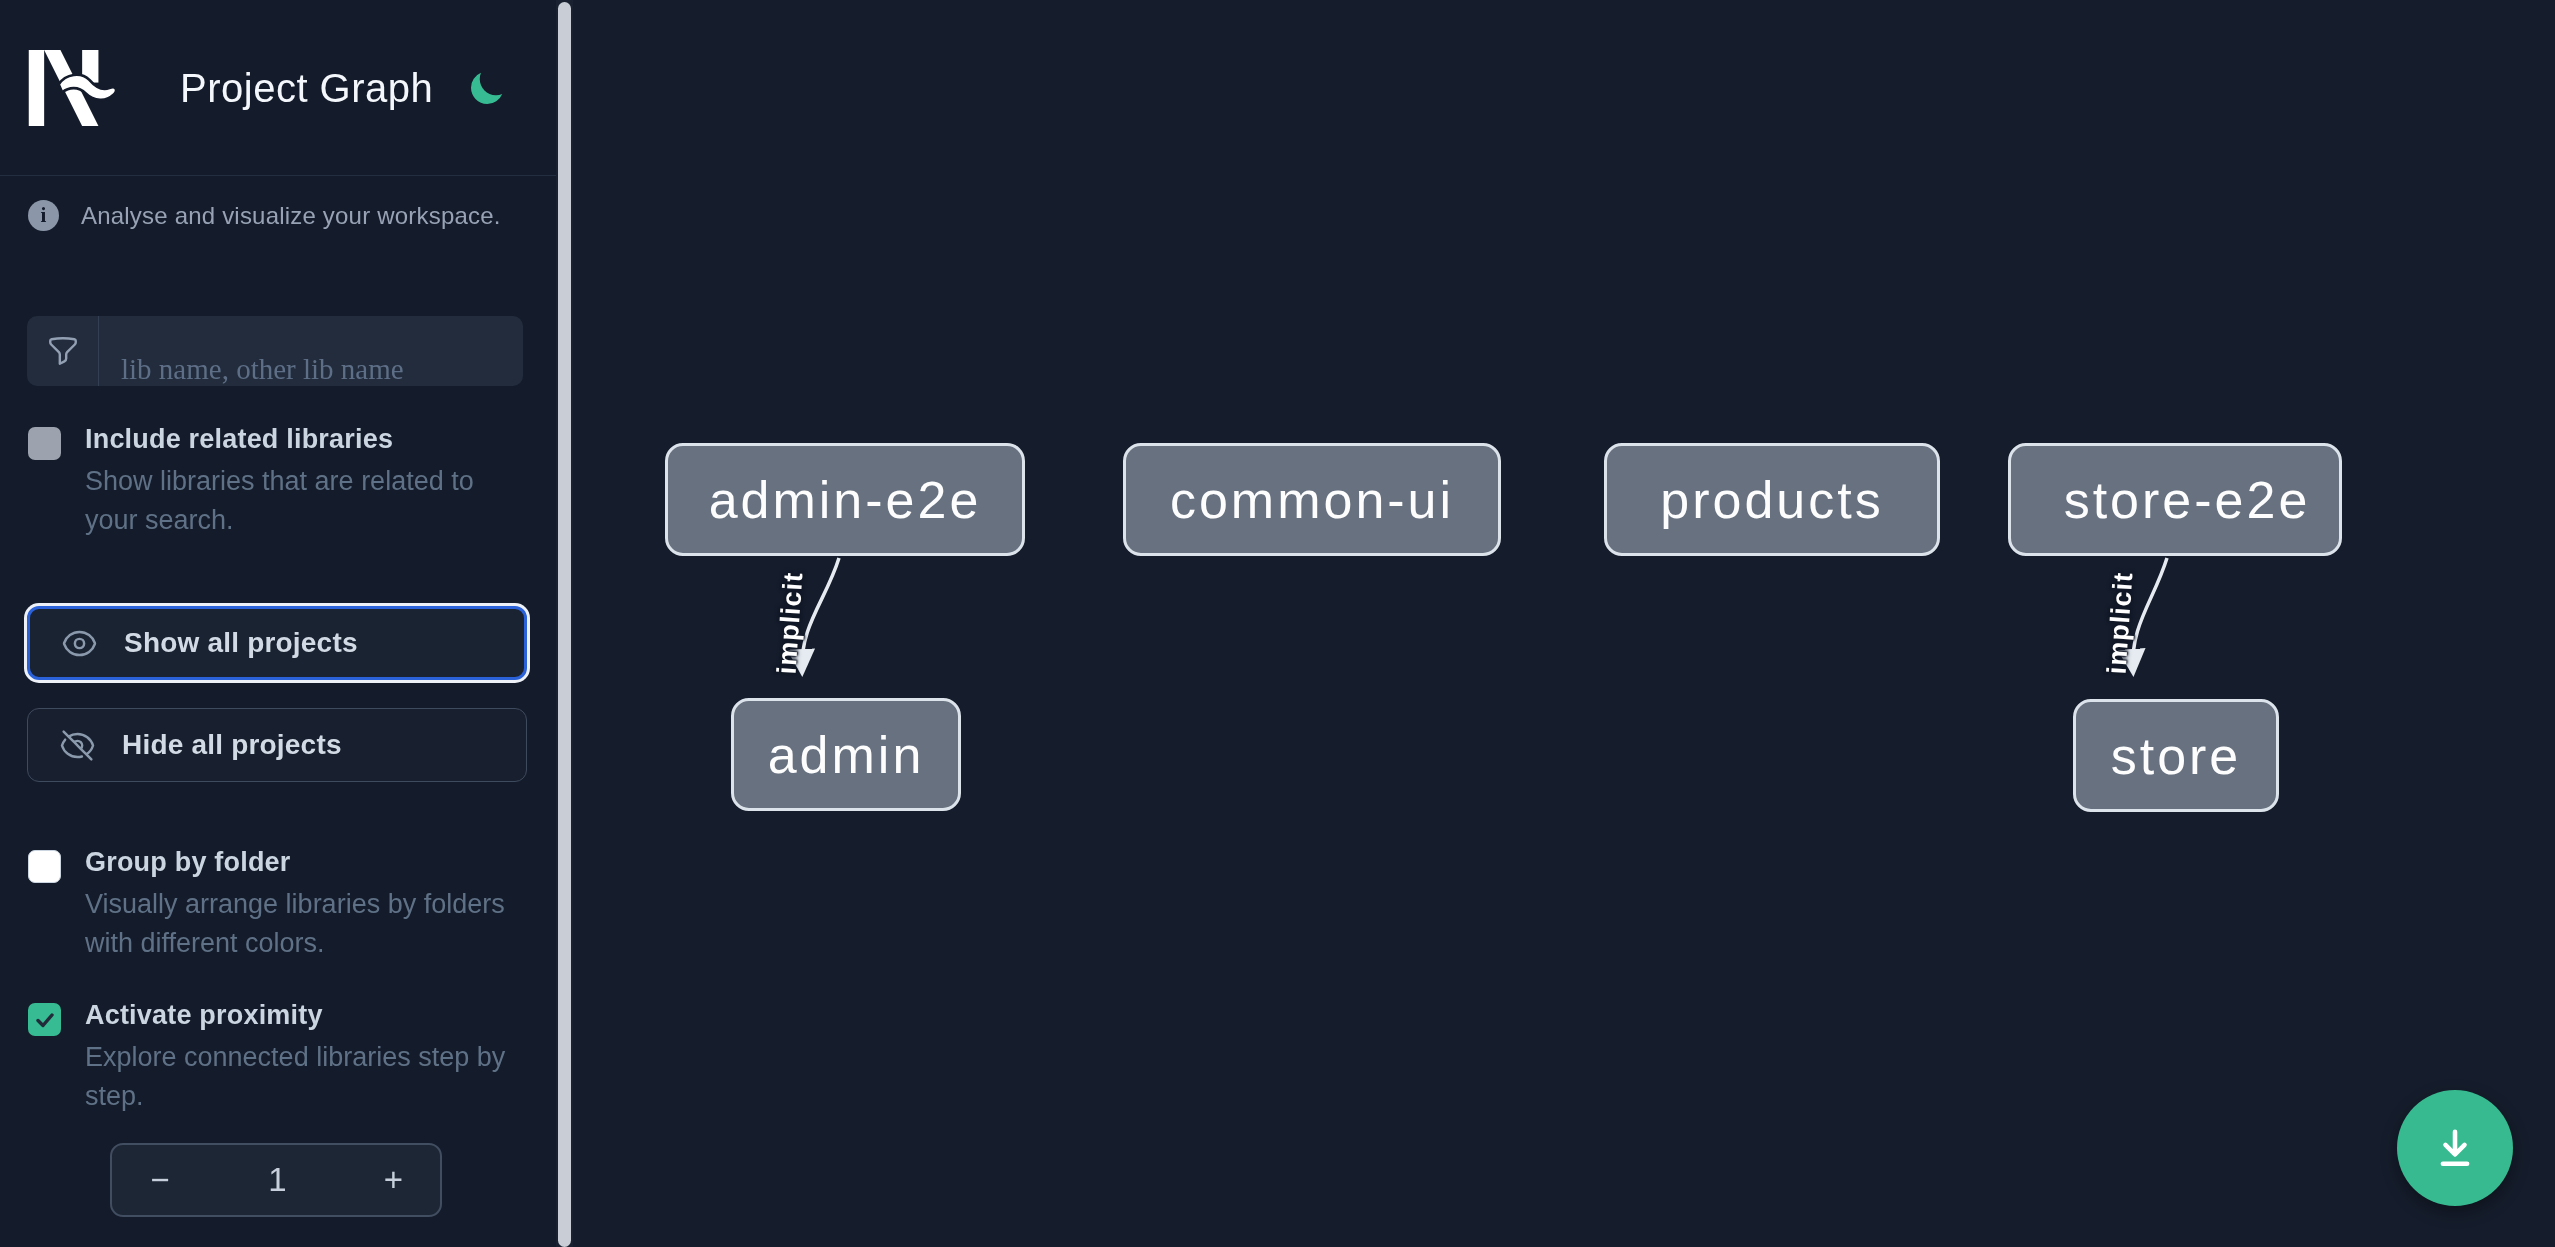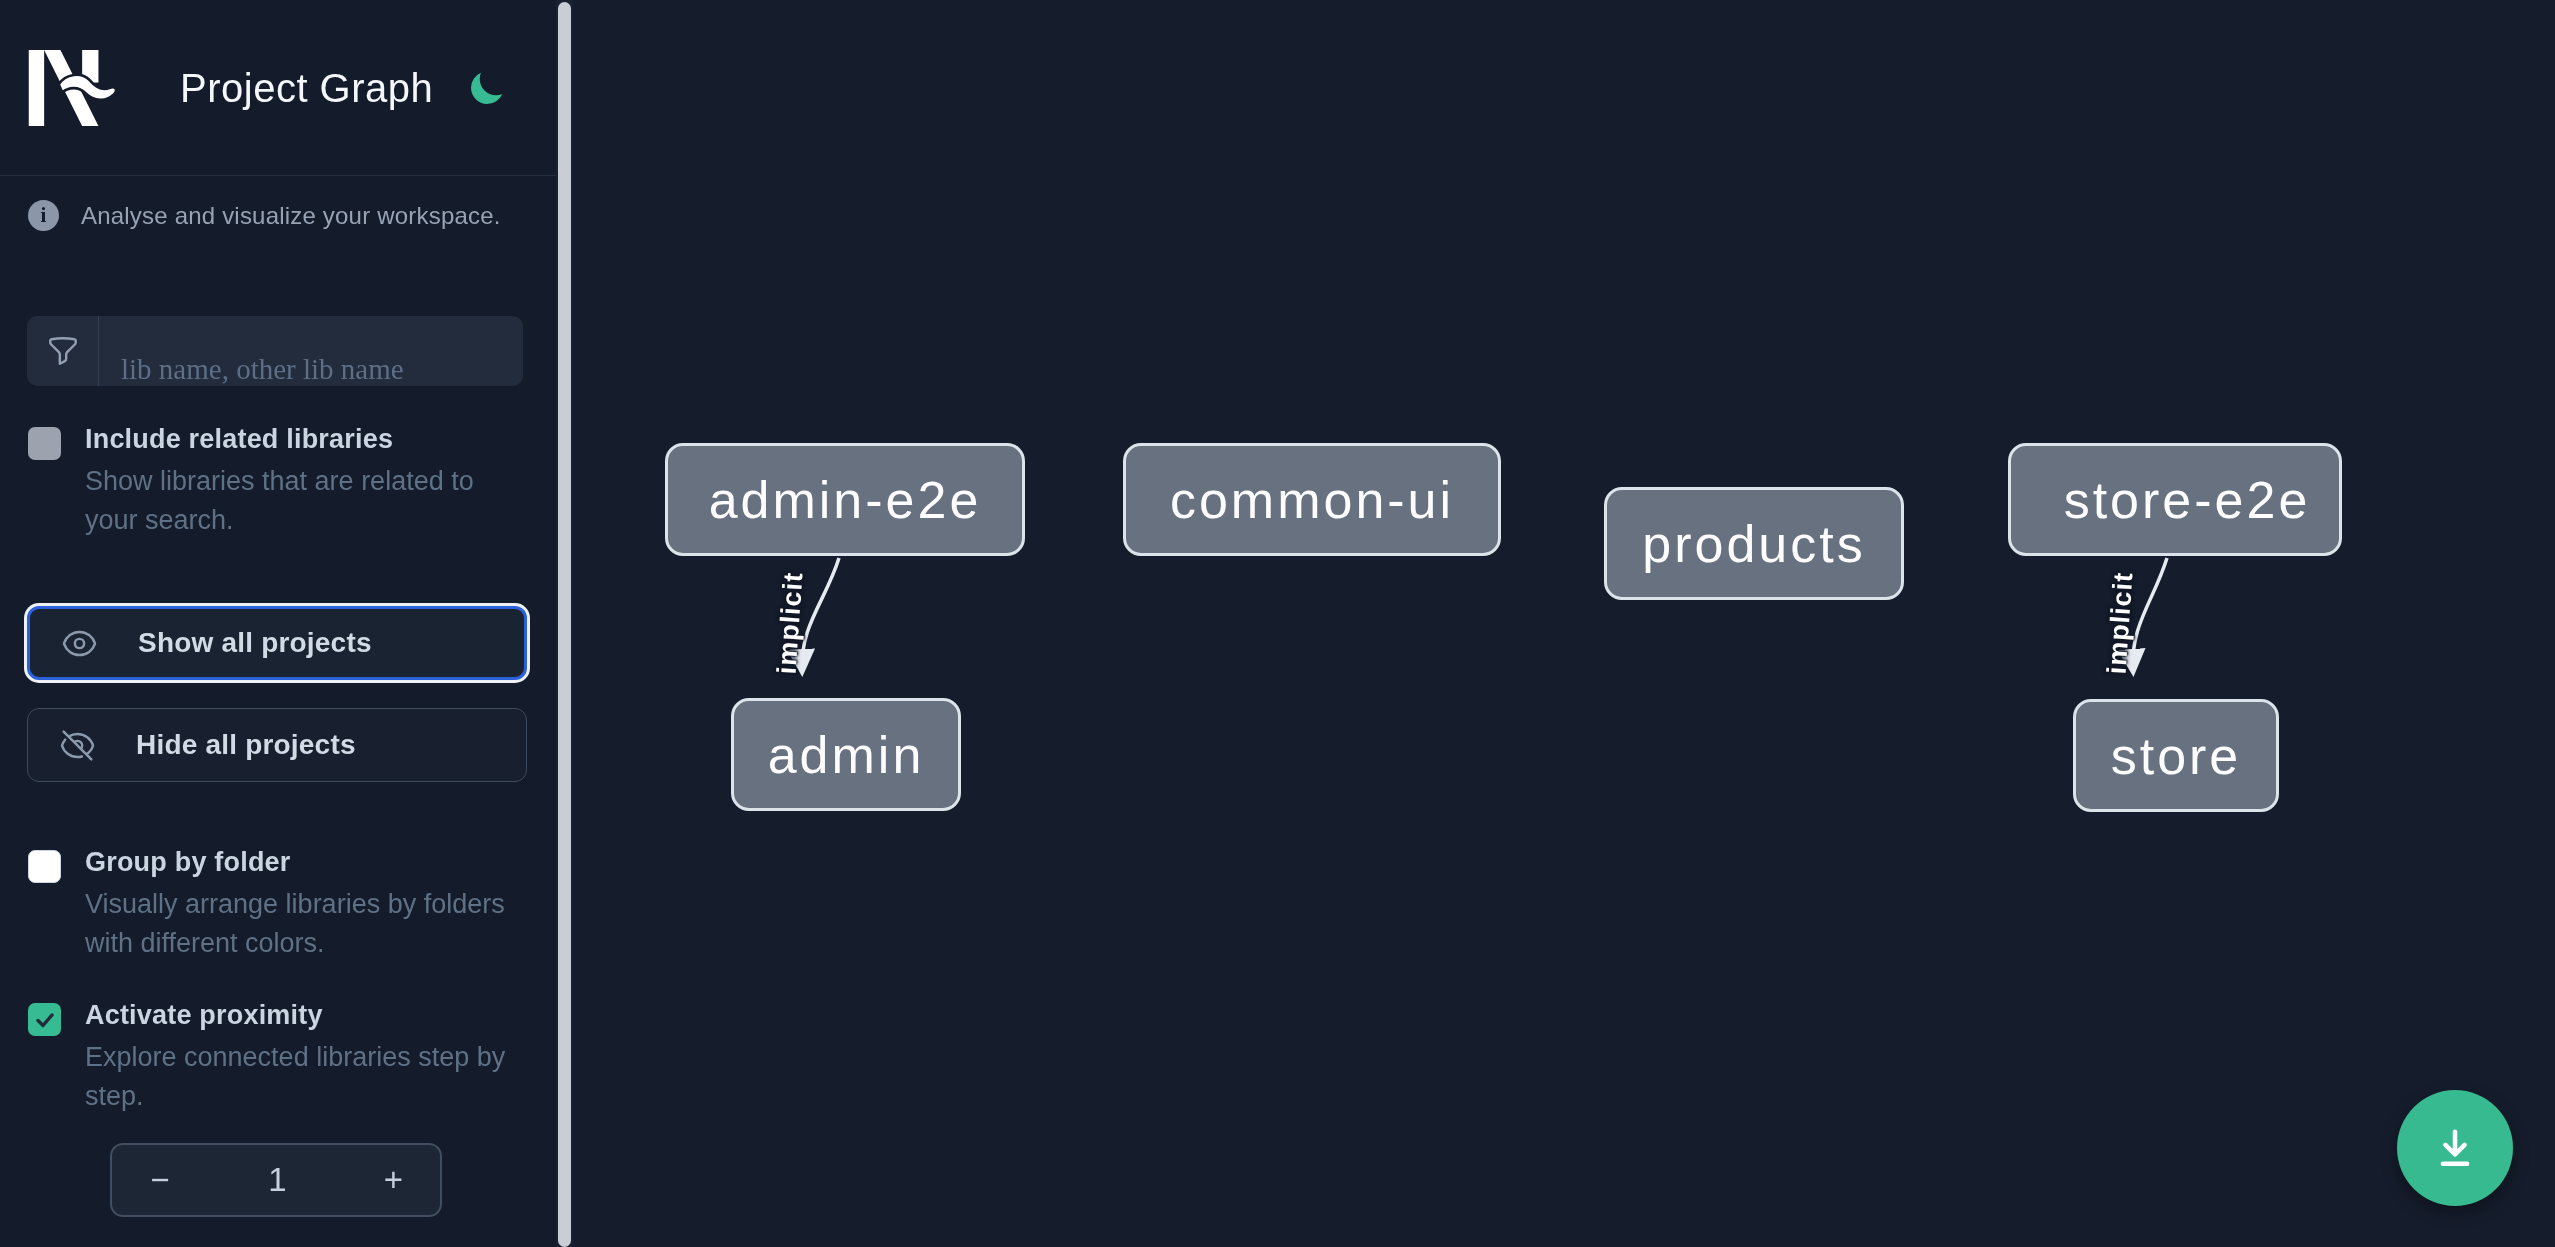--- a/index.html
+++ b/index.html
@@ -37,21 +37,21 @@
   .box-unchecked{background:#ffffff;border:1px solid #cbd5e1;box-sizing:border-box;}
   .box-checked{background:#36bb92;display:flex;align-items:center;justify-content:center;}
   .box-checked svg{width:24px;height:24px;}
   .opt-label{margin-left:57px;font-size:27px;font-weight:600;color:#cbd5e1;letter-spacing:.2px;}
   .opt-desc{margin-left:57px;margin-top:7px;width:428px;font-size:27px;line-height:39px;color:#5f7186;}
   .opt-include{top:424px;}
   .opt-group{top:847px;}
   .opt-proximity{top:1000px;}
   
   .sb-btn{position:absolute;left:27px;width:500px;height:74px;border-radius:12px;
-    display:flex;align-items:center;gap:40px;padding:0 0 0 31px;box-sizing:border-box;cursor:pointer;
+    display:flex;align-items:center;gap:26px;padding:0 0 0 31px;box-sizing:border-box;cursor:pointer;
     background:#18202f;border:1px solid #3e4a5d;font-family:inherit;}
   .sb-btn svg{width:37px;height:37px;color:#8b99ad;flex:0 0 auto;}
   .sb-btn .lbl{font-size:28px;font-weight:600;color:#d2dae5;letter-spacing:.2px;}
   .btn-show{top:606px;border:3px solid #2b62d9;box-shadow:0 0 0 3px #eef2f8;background:#1a2332;}
   .btn-hide{top:708px;}
   
   .stepper{position:absolute;left:110px;top:1143px;width:332px;height:74px;background:#1d2634;
     border:2px solid #414d60;border-radius:13px;display:flex;box-sizing:border-box;overflow:hidden;}
   .step-dec{width:96px;border-right:1px solid #414d60;}
   .step-val{width:139px;border-right:1px solid #414d60;color:#d3dbe6;font-size:31px;}
@@ -62,21 +62,21 @@
   .panel-scrollbar{position:absolute;left:556px;top:0;width:17px;height:1247px;background:#1a2231;}
   .panel-scrollbar .thumb{position:absolute;left:2px;top:2px;width:13px;height:1245px;background:#c9ced6;border-radius:7px;}
   
   .canvas{position:absolute;left:573px;top:0;width:1982px;height:1247px;background:#151c2b;}
   .edges-svg{position:absolute;left:0;top:0;width:2555px;height:1247px;pointer-events:none;}
   .gnode{position:absolute;height:113px;box-sizing:border-box;background:#67717f;border:3px solid #dde3eb;
     border-radius:18px;display:flex;align-items:center;justify-content:center;cursor:pointer;
     color:#fdfdfe;font-size:52px;letter-spacing:3px;}
   .n-admin-e2e{left:665px;top:443px;width:360px;}
   .n-common-ui{left:1123px;top:443px;width:378px;}
-  .n-products{left:1604px;top:443px;width:300px;margin-top:44px;}
+  .n-products{left:1604px;top:443px;width:336px;}
   .n-store-e2e{left:2008px;top:443px;width:334px;padding-left:24px;}
   .n-admin{left:731px;top:698px;width:230px;text-align:right;}
   .n-store{left:2073px;top:699px;width:206px;}
   .edge-label{position:absolute;width:140px;height:32px;display:flex;align-items:center;justify-content:center;
     color:#ffffff;font-size:27px;font-weight:600;letter-spacing:1px;
     text-shadow:0 0 5px #121927,0 0 3px #121927,1px 1px 2px #121927,-1px -1px 2px #121927;}
   .el-1{left:720px;top:607px;transform:rotate(-86deg);}
   .el-2{left:2050px;top:607px;transform:rotate(-86deg);}
   
   .fab{position:absolute;left:2397px;top:1090px;width:116px;height:116px;border-radius:50%;

